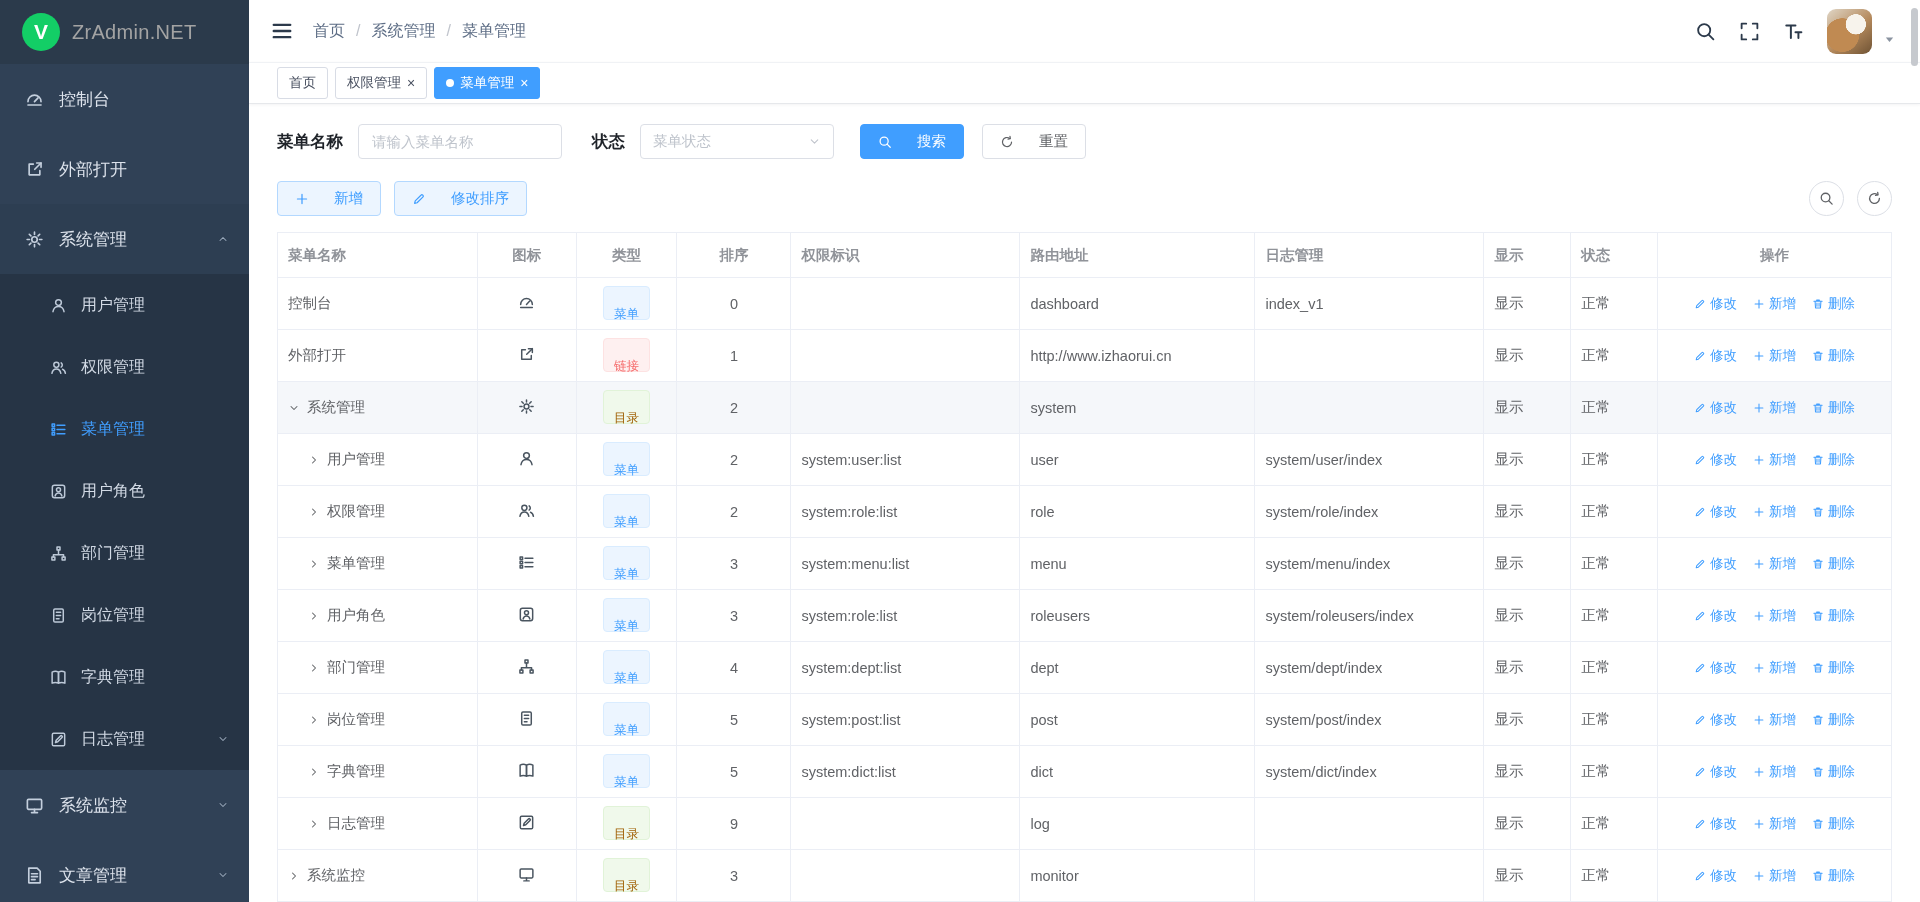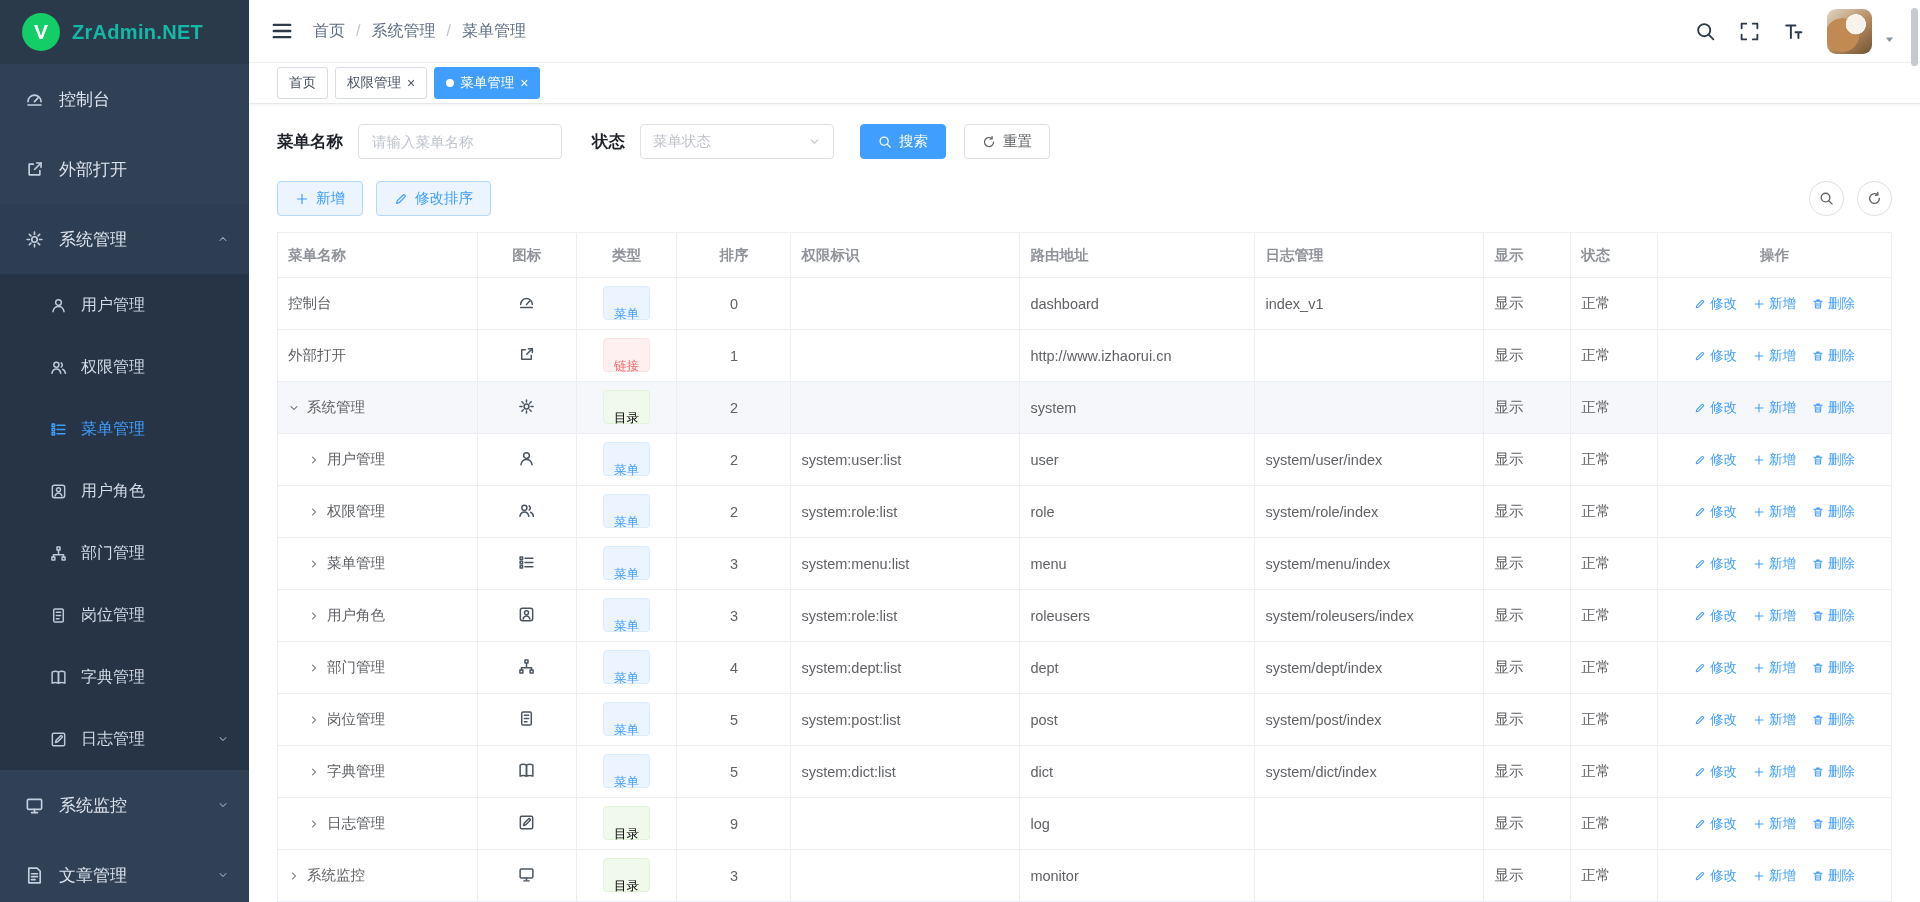--- a/index.html
+++ b/index.html
@@ -5,21 +5,21 @@
   *{margin:0;padding:0;box-sizing:border-box}
   html,body{width:1920px;height:902px;overflow:hidden;background:#fff;
     font-family:"Liberation Sans","DejaVu Sans",sans-serif;color:#606266}
   .app{display:flex;width:100%;height:100%}
 
   
   .sidebar{width:249px;flex-shrink:0;background:#304156;overflow:hidden}
   .logo{height:64px;display:flex;align-items:center;padding-left:22px;background:#2b3a4b;cursor:pointer}
   .logo-badge{width:38px;height:38px;border-radius:50%;background:#13ce66;color:#fff;
     display:flex;align-items:center;justify-content:center;font-weight:bold;font-size:21px;margin-right:12px}
-  .logo-title{color:#14b8a6;font-size:20px;font-weight:bold;letter-spacing:.3px}
+  .logo-title{color:#a3a3a3;font-size:20px;font-weight:normal;letter-spacing:.3px}
   .side-item{height:70px;display:flex;align-items:center;padding:0 20px 0 25px;
     color:#dde3ec;font-size:17px;cursor:pointer}
   .side-item .icon{font-size:19px;margin-right:15px;color:#c4cfdd}
   .side-item .side-arrow{margin-left:auto;margin-right:0;font-size:12px;color:#9aa8ba}
   .side-item.open{background:#2d3e52}
   .side-sub{background:#263445}
   .side-subitem{height:62px;display:flex;align-items:center;padding:0 20px 0 50px;
     color:#d2dae5;font-size:16px;cursor:pointer}
   .side-subitem .icon{font-size:17px;margin-right:14px;color:#bdc9d8}
   .side-subitem .side-arrow{margin-left:auto;margin-right:0;font-size:12px;color:#9aa8ba}
@@ -55,21 +55,21 @@
   .filters{display:flex;align-items:center;margin-bottom:22px}
   .flabel{font-weight:bold;font-size:16.5px;color:#1f2329;margin-right:15px}
   .flabel.status{margin-left:30px}
   .finput{width:204px;height:35px;border:1px solid #dcdfe6;border-radius:4px;
     padding:0 13px;font-size:14.5px;color:#606266;outline:none;background:#fff}
   .finput::placeholder{color:#bfc4cc}
   .fselect{width:194px;height:35px;border:1px solid #dcdfe6;border-radius:4px;background:#fff;
     padding:16px 12px;display:flex;align-items:center;justify-content:space-between;
     color:#bfc4cc;font-size:14.5px;cursor:pointer}
   .fselect .sel-arrow{color:#c0c4cc;font-size:13px}
-  .btn{height:35px;display:inline-flex;align-items:center;gap:7px;padding:0 17px;
+  .btn{height:35px;display:inline-flex;align-items:center;gap:25px;padding:0 17px;
     border-radius:4px;font-size:14.5px;cursor:pointer;border:1px solid #dcdfe6;background:#fff;color:#606266}
   .btn .icon{font-size:14px}
   .btn-primary{background:#409eff;border-color:#409eff;color:#fff;margin-left:26px}
   .btn-reset{margin-left:18px}
   .btn-plain{background:#ecf5ff;border-color:#b3d8ff;color:#409eff}
   .toolbar{display:flex;align-items:center;gap:13px;margin-bottom:16px}
   .toolbar-right{margin-left:auto;display:flex;gap:13px}
   .circle-btn{width:35px;height:35px;border-radius:50%;border:1px solid #dcdfe6;background:#fff;
     display:flex;align-items:center;justify-content:center;color:#606266;font-size:15px;cursor:pointer}
 
@@ -81,21 +81,21 @@
     overflow:hidden;white-space:nowrap;text-overflow:ellipsis}
   .al{text-align:left}.ac{text-align:center}
   tr.hl td{background:#f5f7fa}
   .name-cell{display:flex;align-items:center}
   .row-arrow{display:inline-flex;align-items:center;font-size:12px;color:#606266;margin-right:7px;cursor:pointer}
   .icon-cell .icon{font-size:17px;color:#4a5560}
   .tag{display:inline-block;height:25px;line-height:23px;padding:16px 10px;border-radius:4px;
     font-size:12.5px;border:1px solid}
   .tag-blue{background:#ecf5ff;border-color:#d9ecff;color:#409eff}
   .tag-red{background:#fef0f0;border-color:#fde2e2;color:#f56c6c}
-  .tag-green{background:#f0f9eb;border-color:#e1f3d8;color:#000000}
+  .tag-green{background:#f0f9eb;border-color:#e1f3d8;color:#a16207}
   .op-link{color:#409eff;display:inline-flex;align-items:center;gap:4px;margin:0 8px;
     font-size:13.5px;cursor:pointer}
   .op-link .icon{font-size:12px}
 
   .icon{display:inline-flex;align-items:center;justify-content:center}
   .icon svg{display:block}
 
   .scroll-thumb{position:fixed;right:2px;top:8px;width:7px;height:58px;border-radius:4px;background:#c6c9ce}
 </style>
 </head>

